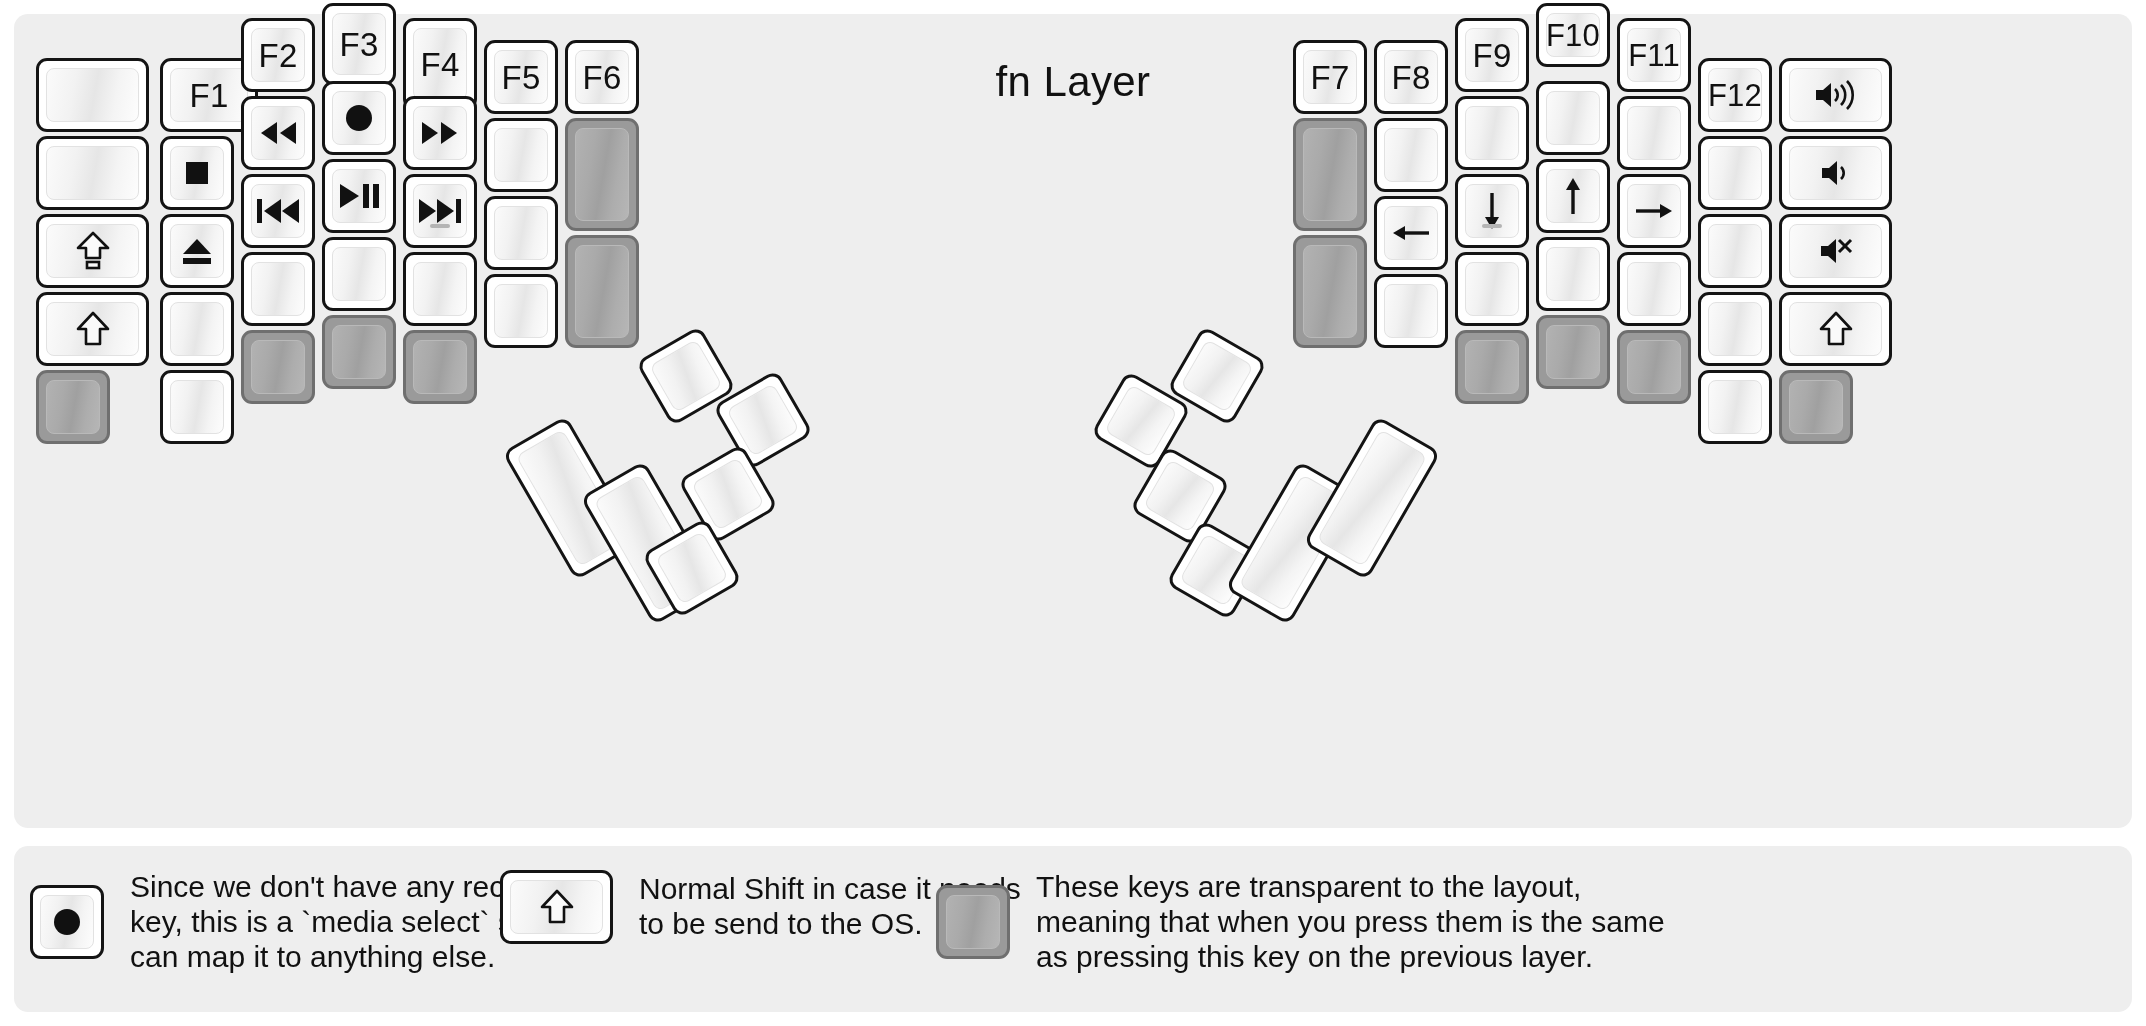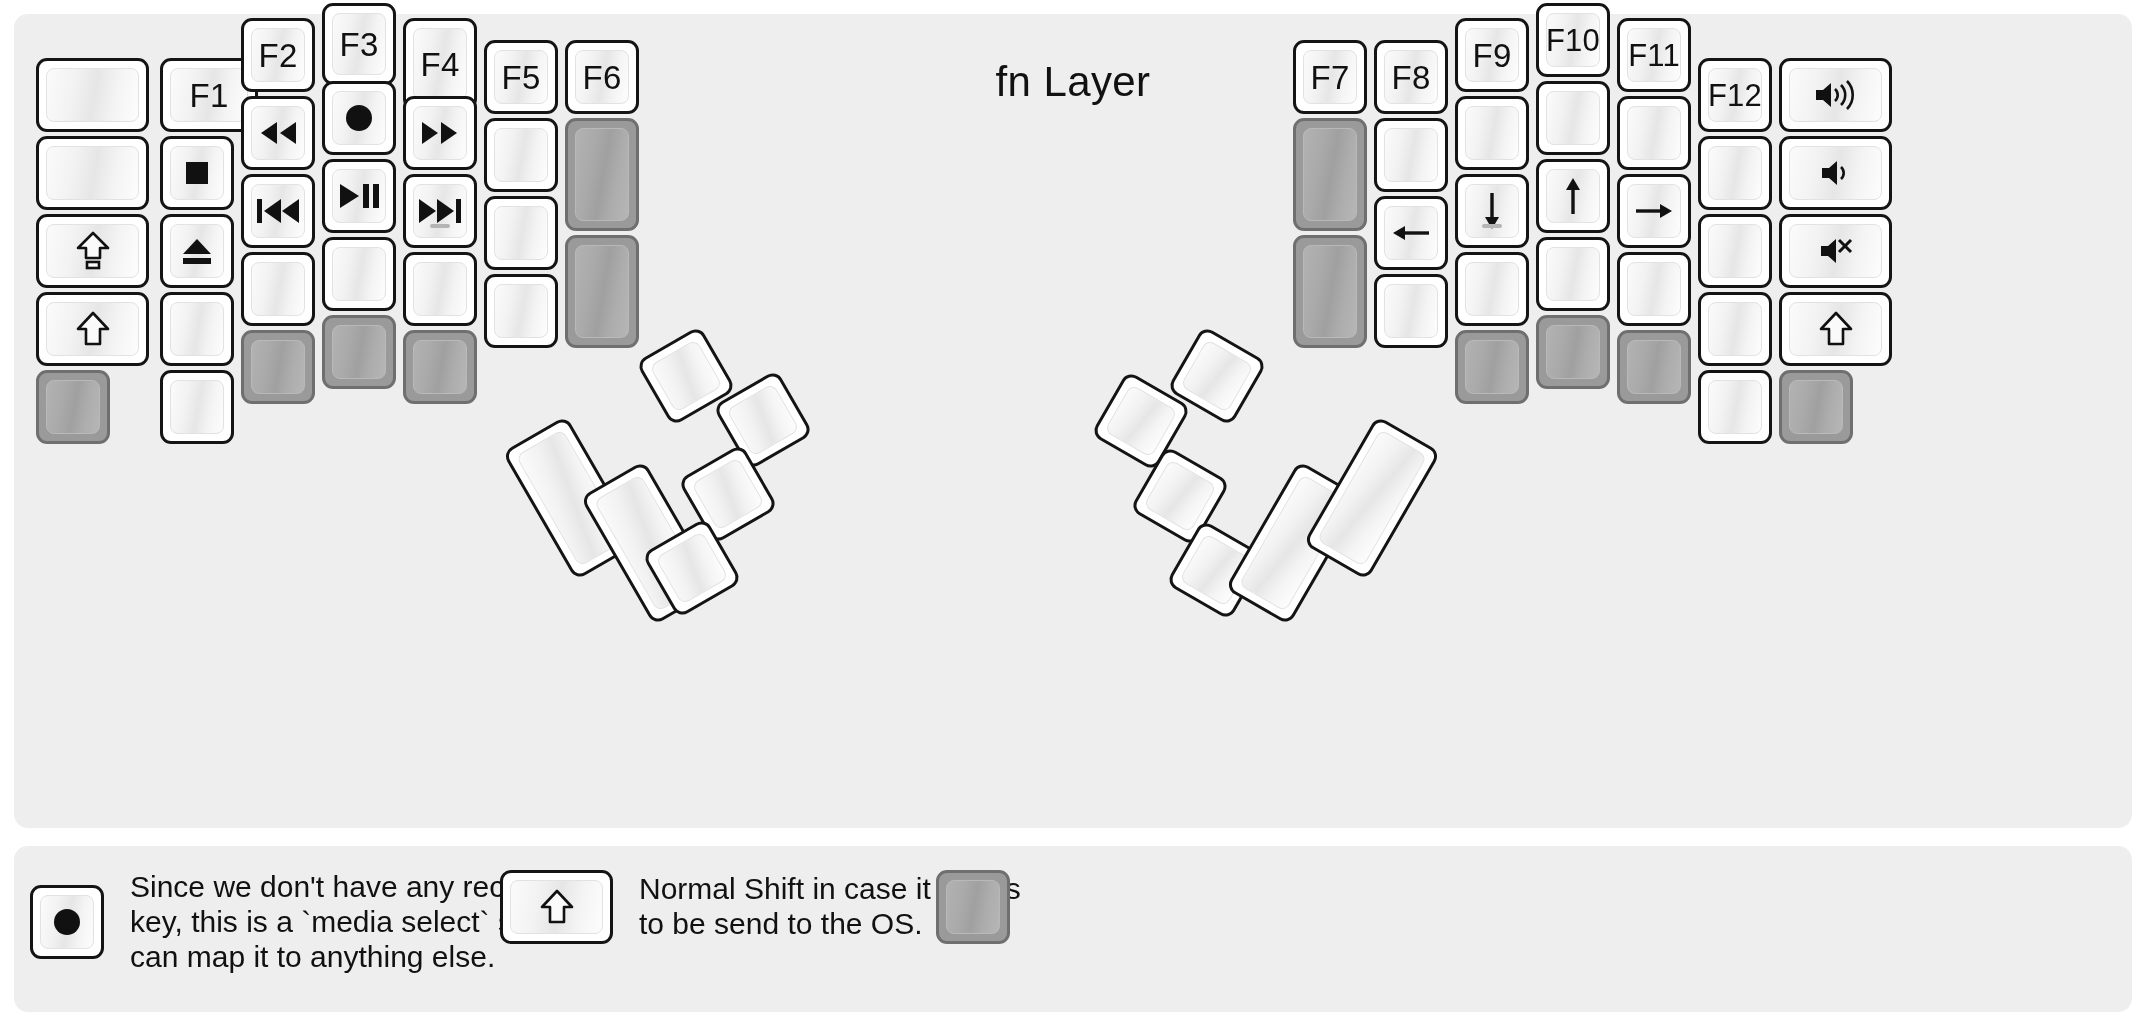--- a/index.html
+++ b/index.html
@@ -305,21 +305,21 @@
             </span>
             <i class="bump"></i>
           </div>
         </div>
         <div class="key" style="left: 162px; top: 224px; width: 74px; height: 74px;">
           <div class="cap"></div>
         </div>
         <div class="key trans" style="left: 162px; top: 302px; width: 74px; height: 74px;">
           <div class="cap"></div>
         </div>
-        <div class="key" style="left: 243px; top: -25px; width: 74px; height: 74px;">
+        <div class="key" style="left: 243px; top: -25px; width: 74px; height: 64px;">
           <div class="cap">
             <span class="lbl">F10</span>
           </div>
         </div>
         <div class="key" style="left: 243px; top: 53px; width: 74px; height: 74px;">
           <div class="cap"></div>
         </div>
         <div class="key" style="left: 243px; top: 131px; width: 74px; height: 74px;">
           <div class="cap">
             <span class="lbl glyph">
@@ -496,16 +496,19 @@
         </div>
       <div class="ltext">Normal Shift in case it needs
 to be send to the OS.</div>
     </div>
     <div class="legend" id="lg2">
       <div class="lkey">
           <div class="key trans" style="left: 0px; top: 0px; width: 74px; height: 74px; position: relative;">
             <div class="cap"></div>
           </div>
         </div>
+      <div class="ltext">These keys are transparent to the layout,
+meaning that when you press them is the same
+as pressing this key on the previous layer.</div>
     </div>
   </div>
 
 </div>
 
 </body></html>

